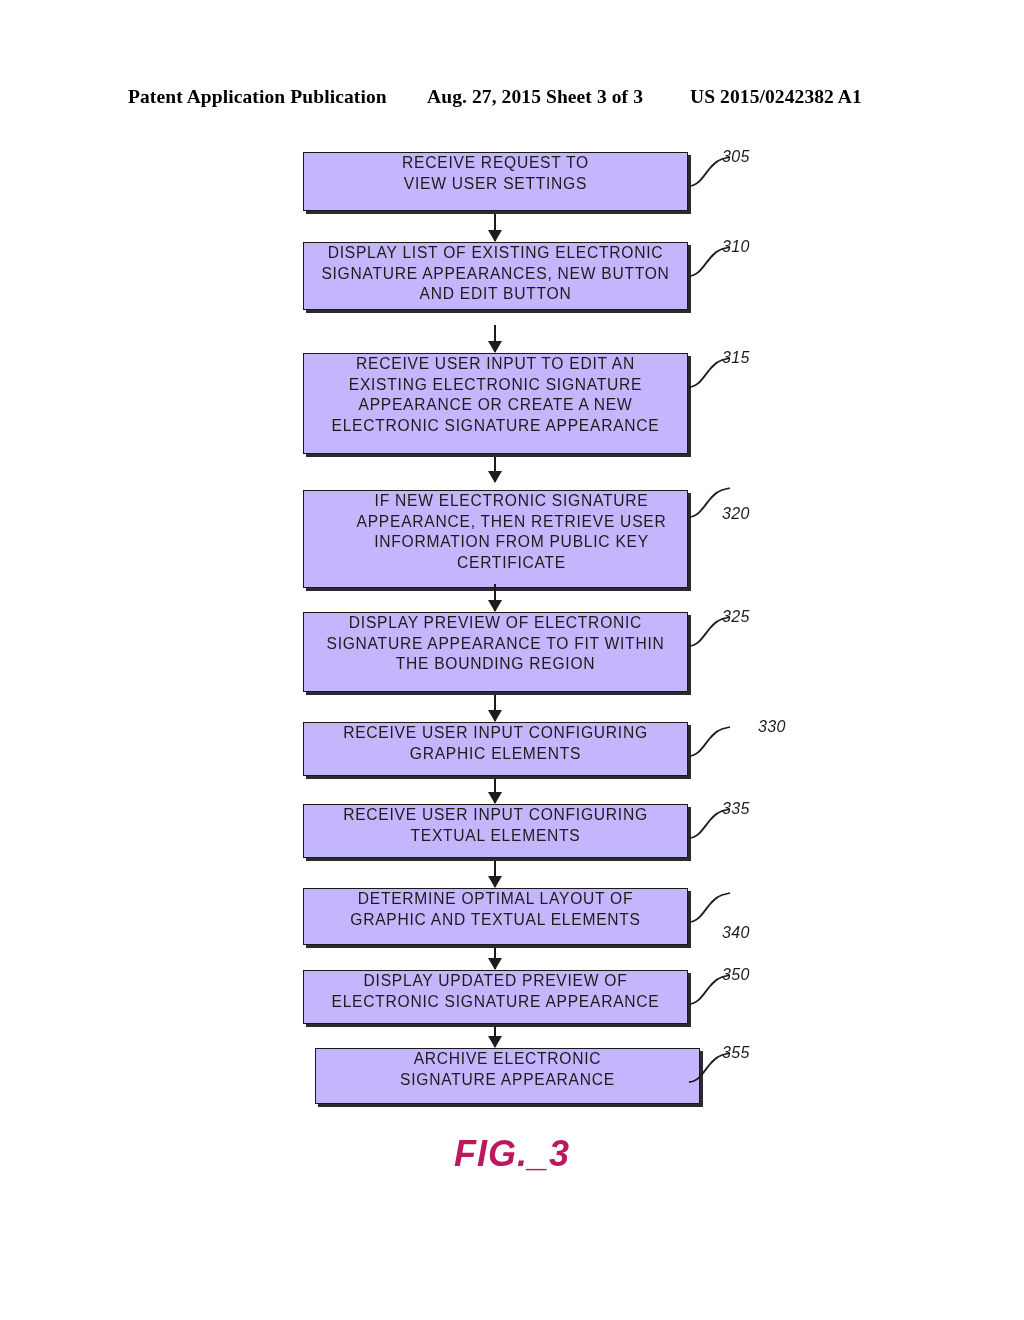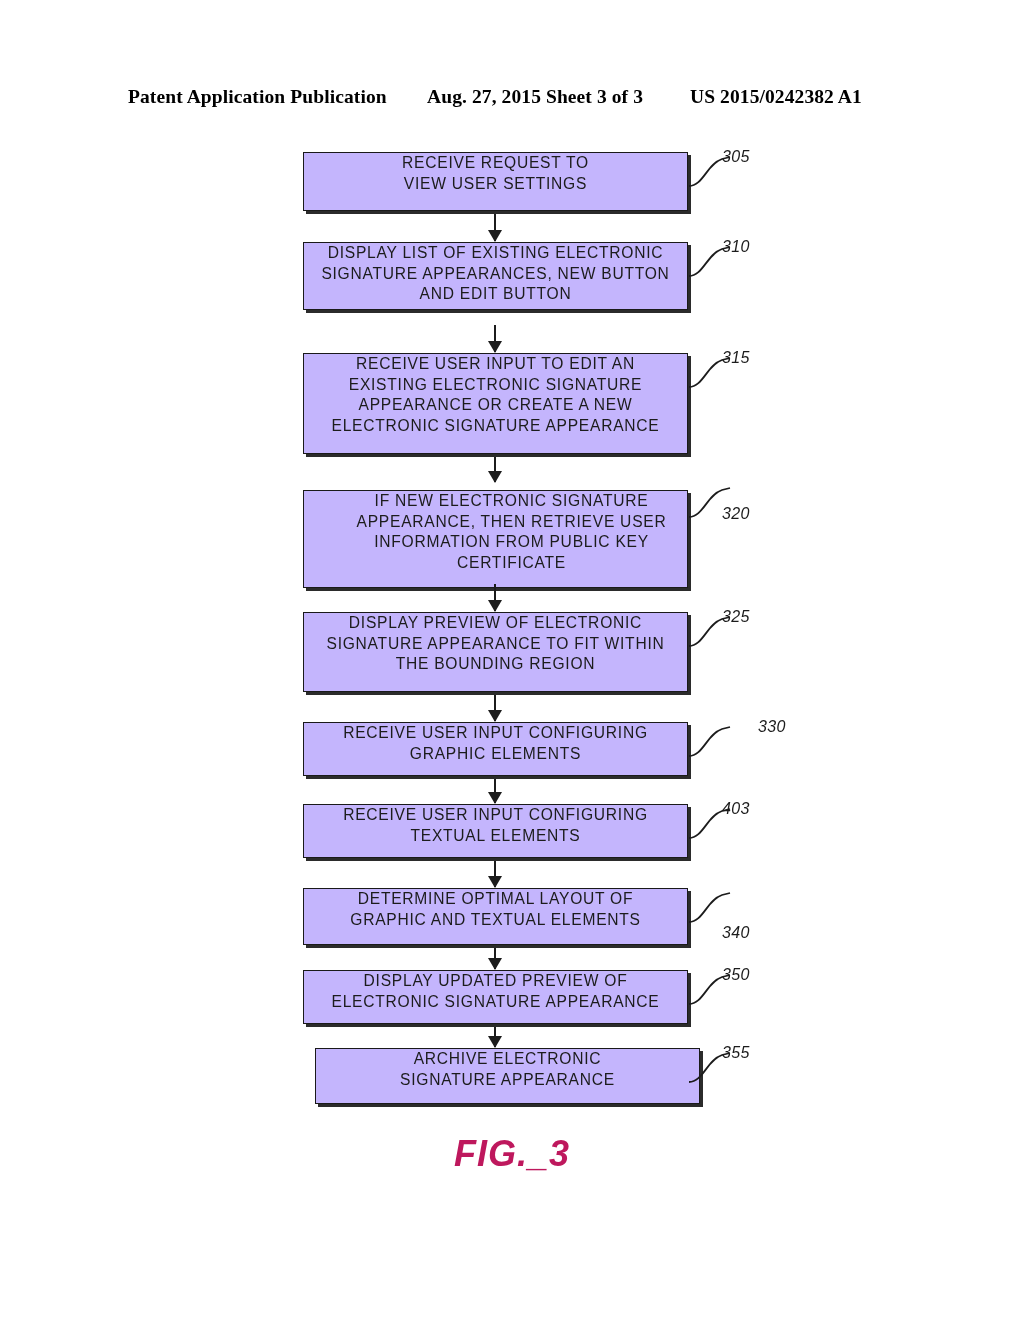--- a/index.html
+++ b/index.html
@@ -196,21 +196,21 @@
     </div>
     <div class="ref" style="left: 722px; top: 718px; margin-left: 36px;">330</div>
     <svg class="leader" width="44" height="40" viewBox="0 0 44 40" style="left: 689px; top: 722px;">
       <path d="M 0 34 C 14 34, 18 12, 33 7 L 41 5" fill="none" stroke="#1c1c1c" stroke-width="1.8"></path>
     </svg>
     <div class="arrow" style="top: 779px; height: 24px;"></div>
     <div class="node" style="top: 804px; height: 54px;">
       <span class="node-text">RECEIVE USER INPUT CONFIGURING
 TEXTUAL ELEMENTS</span>
     </div>
-    <div class="ref" style="left: 722px; top: 800px;">403</div>
+    <div class="ref" style="left: 722px; top: 800px;">335</div>
     <svg class="leader" width="44" height="40" viewBox="0 0 44 40" style="left: 689px; top: 804px;">
       <path d="M 0 34 C 14 34, 18 12, 33 7 L 41 5" fill="none" stroke="#1c1c1c" stroke-width="1.8"></path>
     </svg>
     <div class="arrow" style="top: 861px; height: 26px;"></div>
     <div class="node" style="top: 888px; height: 57px;">
       <span class="node-text">DETERMINE OPTIMAL LAYOUT OF
 GRAPHIC AND TEXTUAL ELEMENTS</span>
     </div>
     <div class="ref" style="left: 722px; top: 884px; margin-top: 40px;">340</div>
     <svg class="leader" width="44" height="40" viewBox="0 0 44 40" style="left: 689px; top: 888px;">

